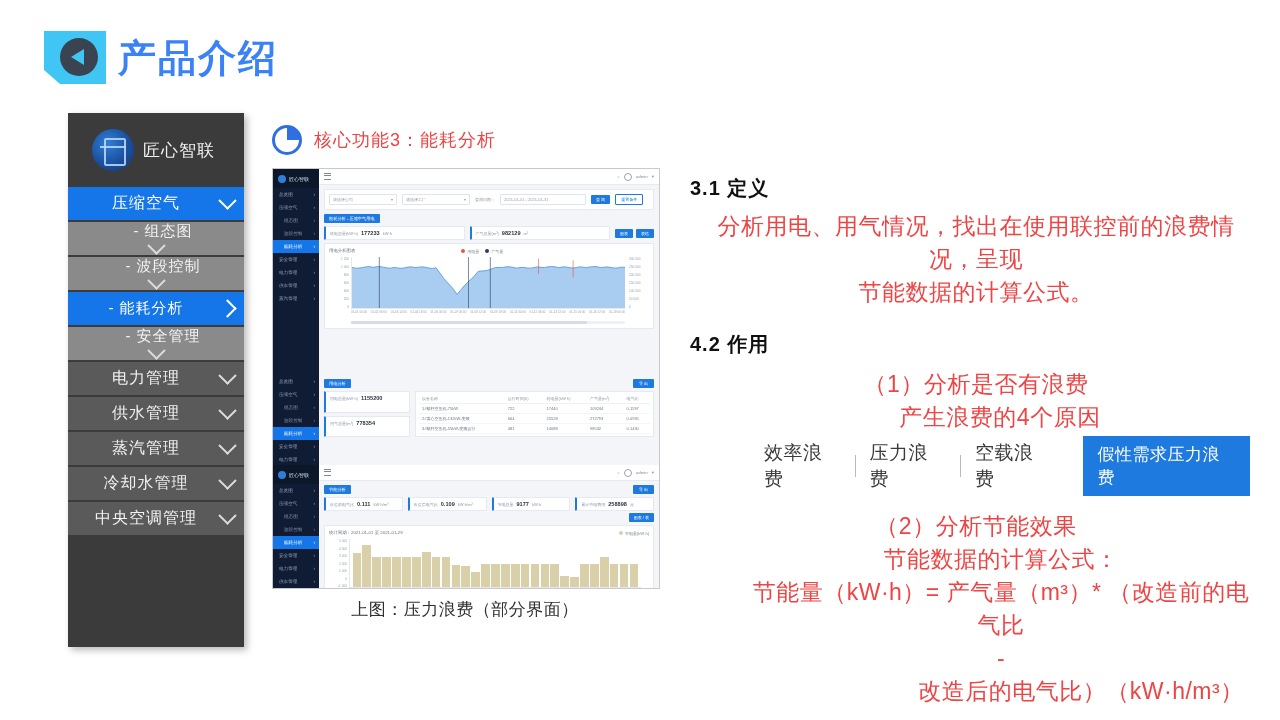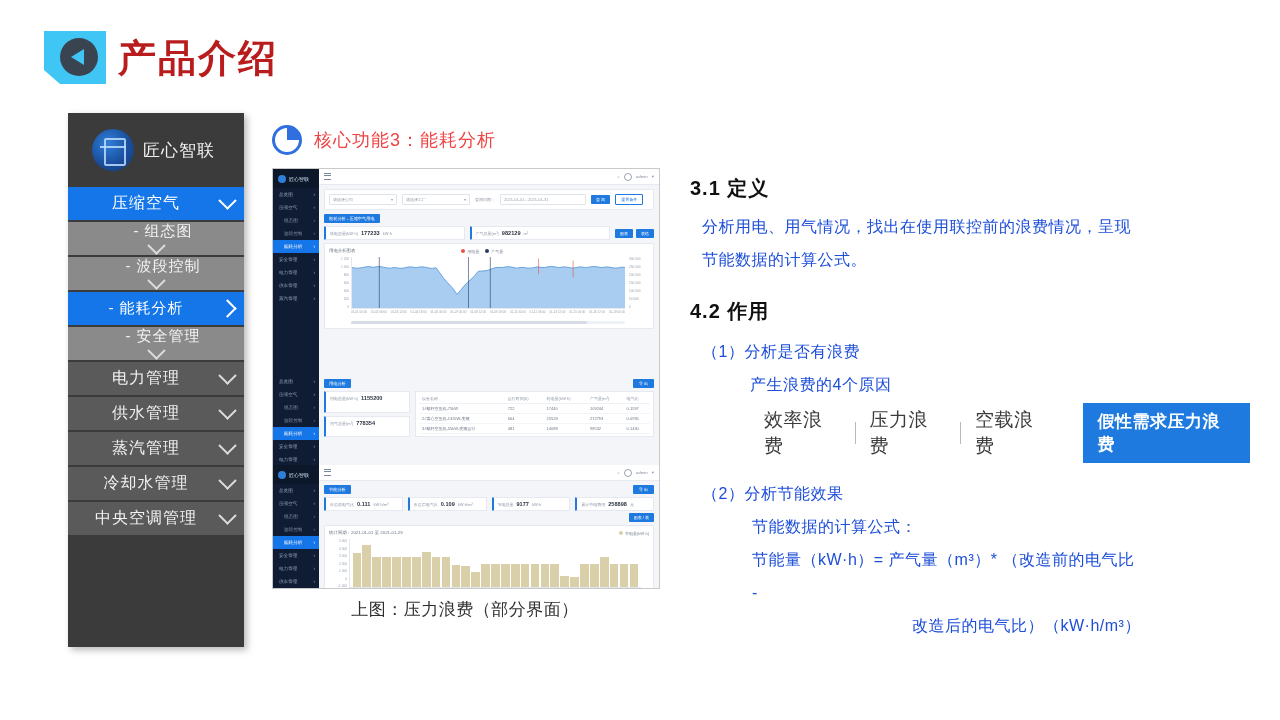--- a/index.html
+++ b/index.html
@@ -27,21 +27,21 @@
   #title-badge-circle .tri{
     width:0;height:0;
     border-top:8px solid transparent;
     border-bottom:8px solid transparent;
     border-right:13px solid #3fc6f4;
     margin-right:3px;
   }
   #title-text{
     position:absolute;left:118px;top:32px;
     font-size:38px;font-weight:bold;letter-spacing:2px;
-    color:#b91c1c;line-height:52px;text-align:center;
+    color:#3b82f6;line-height:52px;text-align:center;
   }
 
   
   #menu-panel{
     position:absolute;left:68px;top:113px;width:176px;height:534px;
     background:#3b3b3b;
     box-shadow:3px 3px 7px rgba(0,0,0,.28);
   }
   #menu-brand{
     height:74px;display:flex;align-items:center;gap:9px;padding-left:24px;
@@ -197,31 +197,31 @@
   .tbl td{padding:2px 3px;border-bottom:1px solid #f3f5f8;color:#6d7787;}
 
   #shot-caption{
     width:386px;text-align:center;margin-top:9px;
     font-size:17px;color:#2f2f2f;letter-spacing:.5px;
   }
 
   
   #right-col{position:absolute;left:690px;top:175px;width:560px;}
   .h-sec{font-size:20px;font-weight:bold;color:#101010;letter-spacing:1px;}
-  .p-body{font-size:16px;color:#1d4ed8;line-height:33px;letter-spacing:.5px;}
+  .p-body{font-size:23px;color:#ef4444;line-height:33px;letter-spacing:.5px;text-align:center;}
   .indent1{padding-left:12px;}
   .indent2{padding-left:60px;}
   .indent3{padding-left:62px;}
   .indent4{padding-left:222px;}
   .tagrow{display:flex;align-items:center;padding-left:60px;margin-top:2px;}
   .tag{font-size:19px;color:#3b3b3b;padding:0 14px;letter-spacing:.5px;}
   .tag-sep{width:1px;height:22px;background:#b9b9b9;}
   .tag-hi{
     background:#1f7ae0;color:#fff;font-size:17px;letter-spacing:.5px;
-    padding:7px 15px;margin-left:17px;font-weight:bold;
+    padding:7px 15px;margin-left:17px;
   }
 </style>
 </head>
 <body>
 
 <div id="title-bar">
   <div id="title-badge">
     <div id="title-badge-circle">
       <span class="tri"></span>
     </div>

